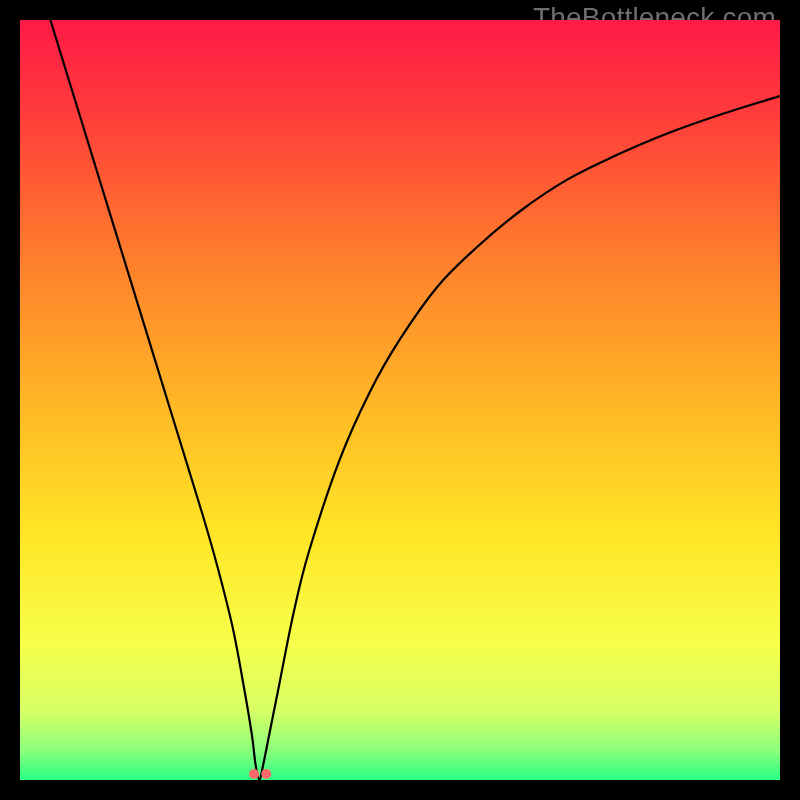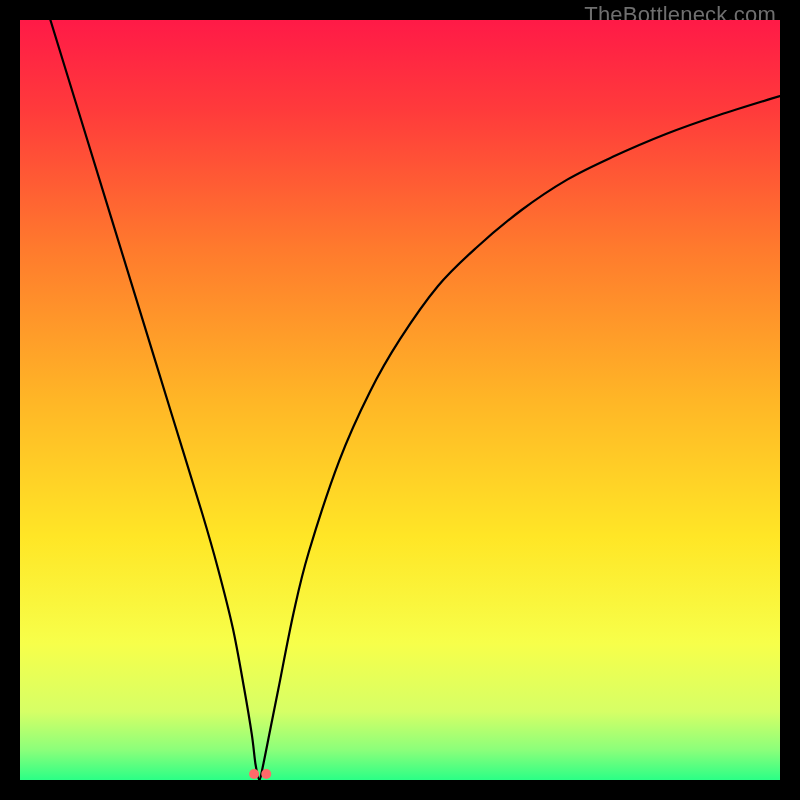--- a/index.html
+++ b/index.html
@@ -24,21 +24,21 @@
     left: 0;
     top: 0;
     width: 760px;
     height: 760px;
   }
   .watermark {
     position: absolute;
     top: 2px;
     right: 24px;
     color: #6f6f6f;
-    font-size: 22px;
+    font-size: 28px;
     font-weight: 500;
     letter-spacing: 0.2px;
     user-select: none;
   }
 </style>
 </head>
 <body>
 
 <div class="watermark">TheBottleneck.com</div>
 

